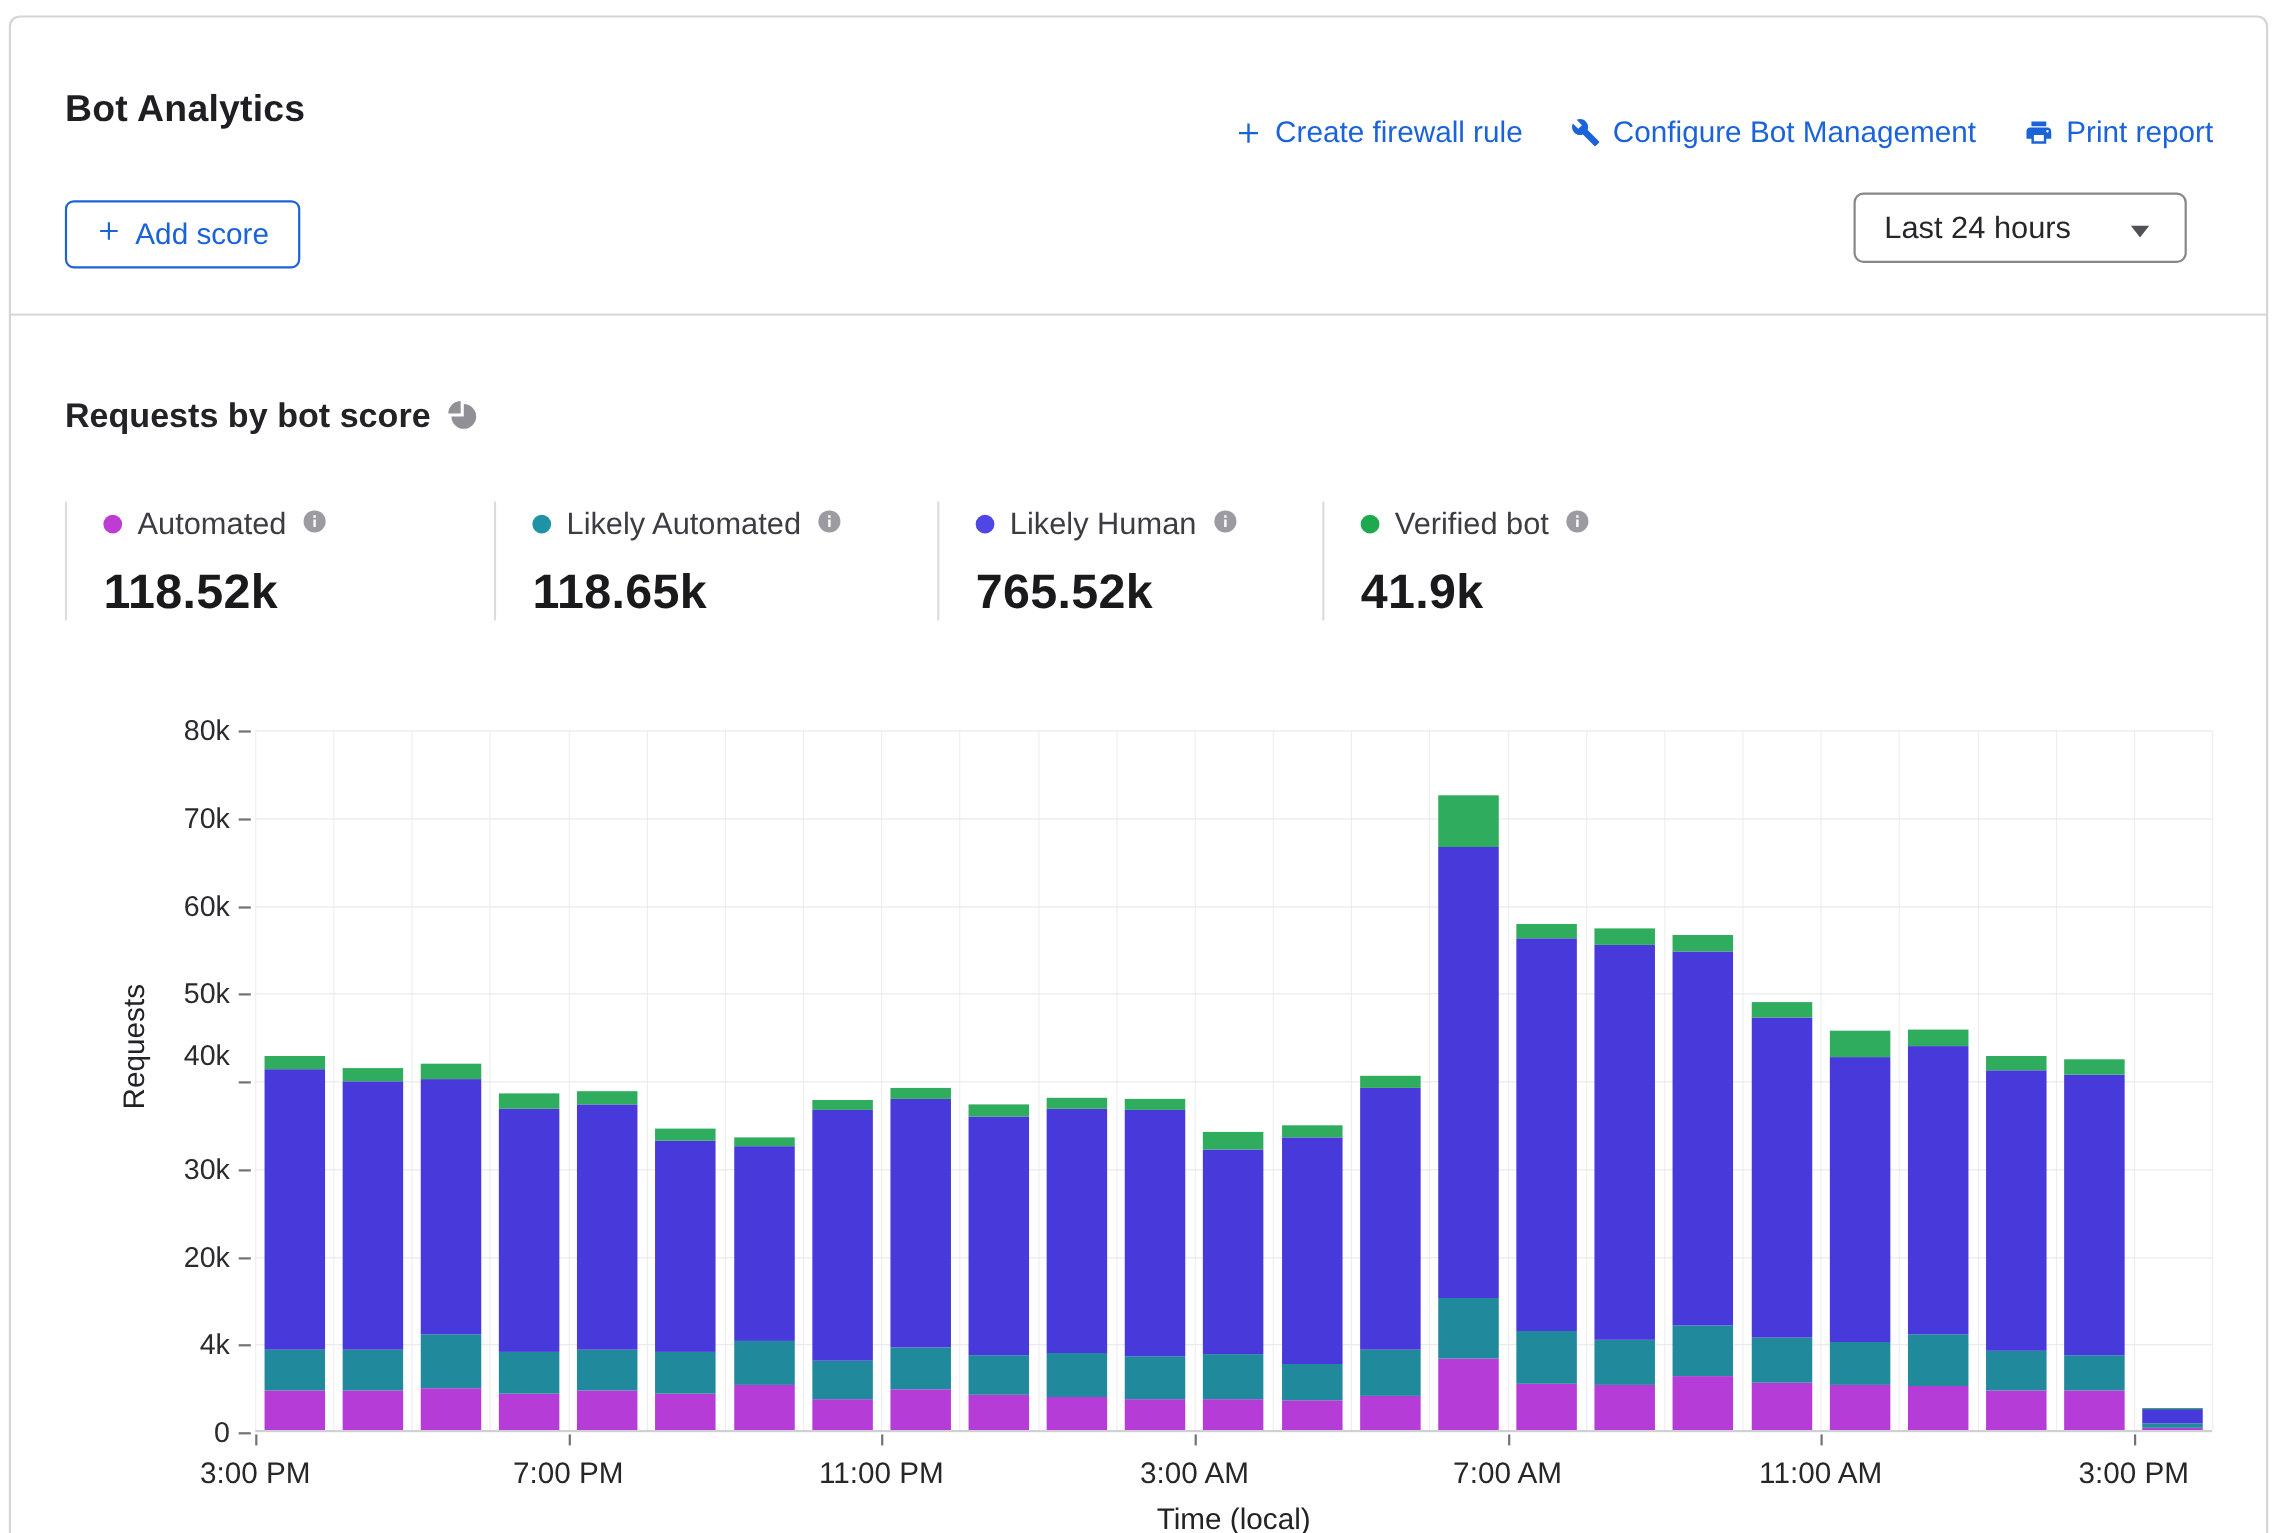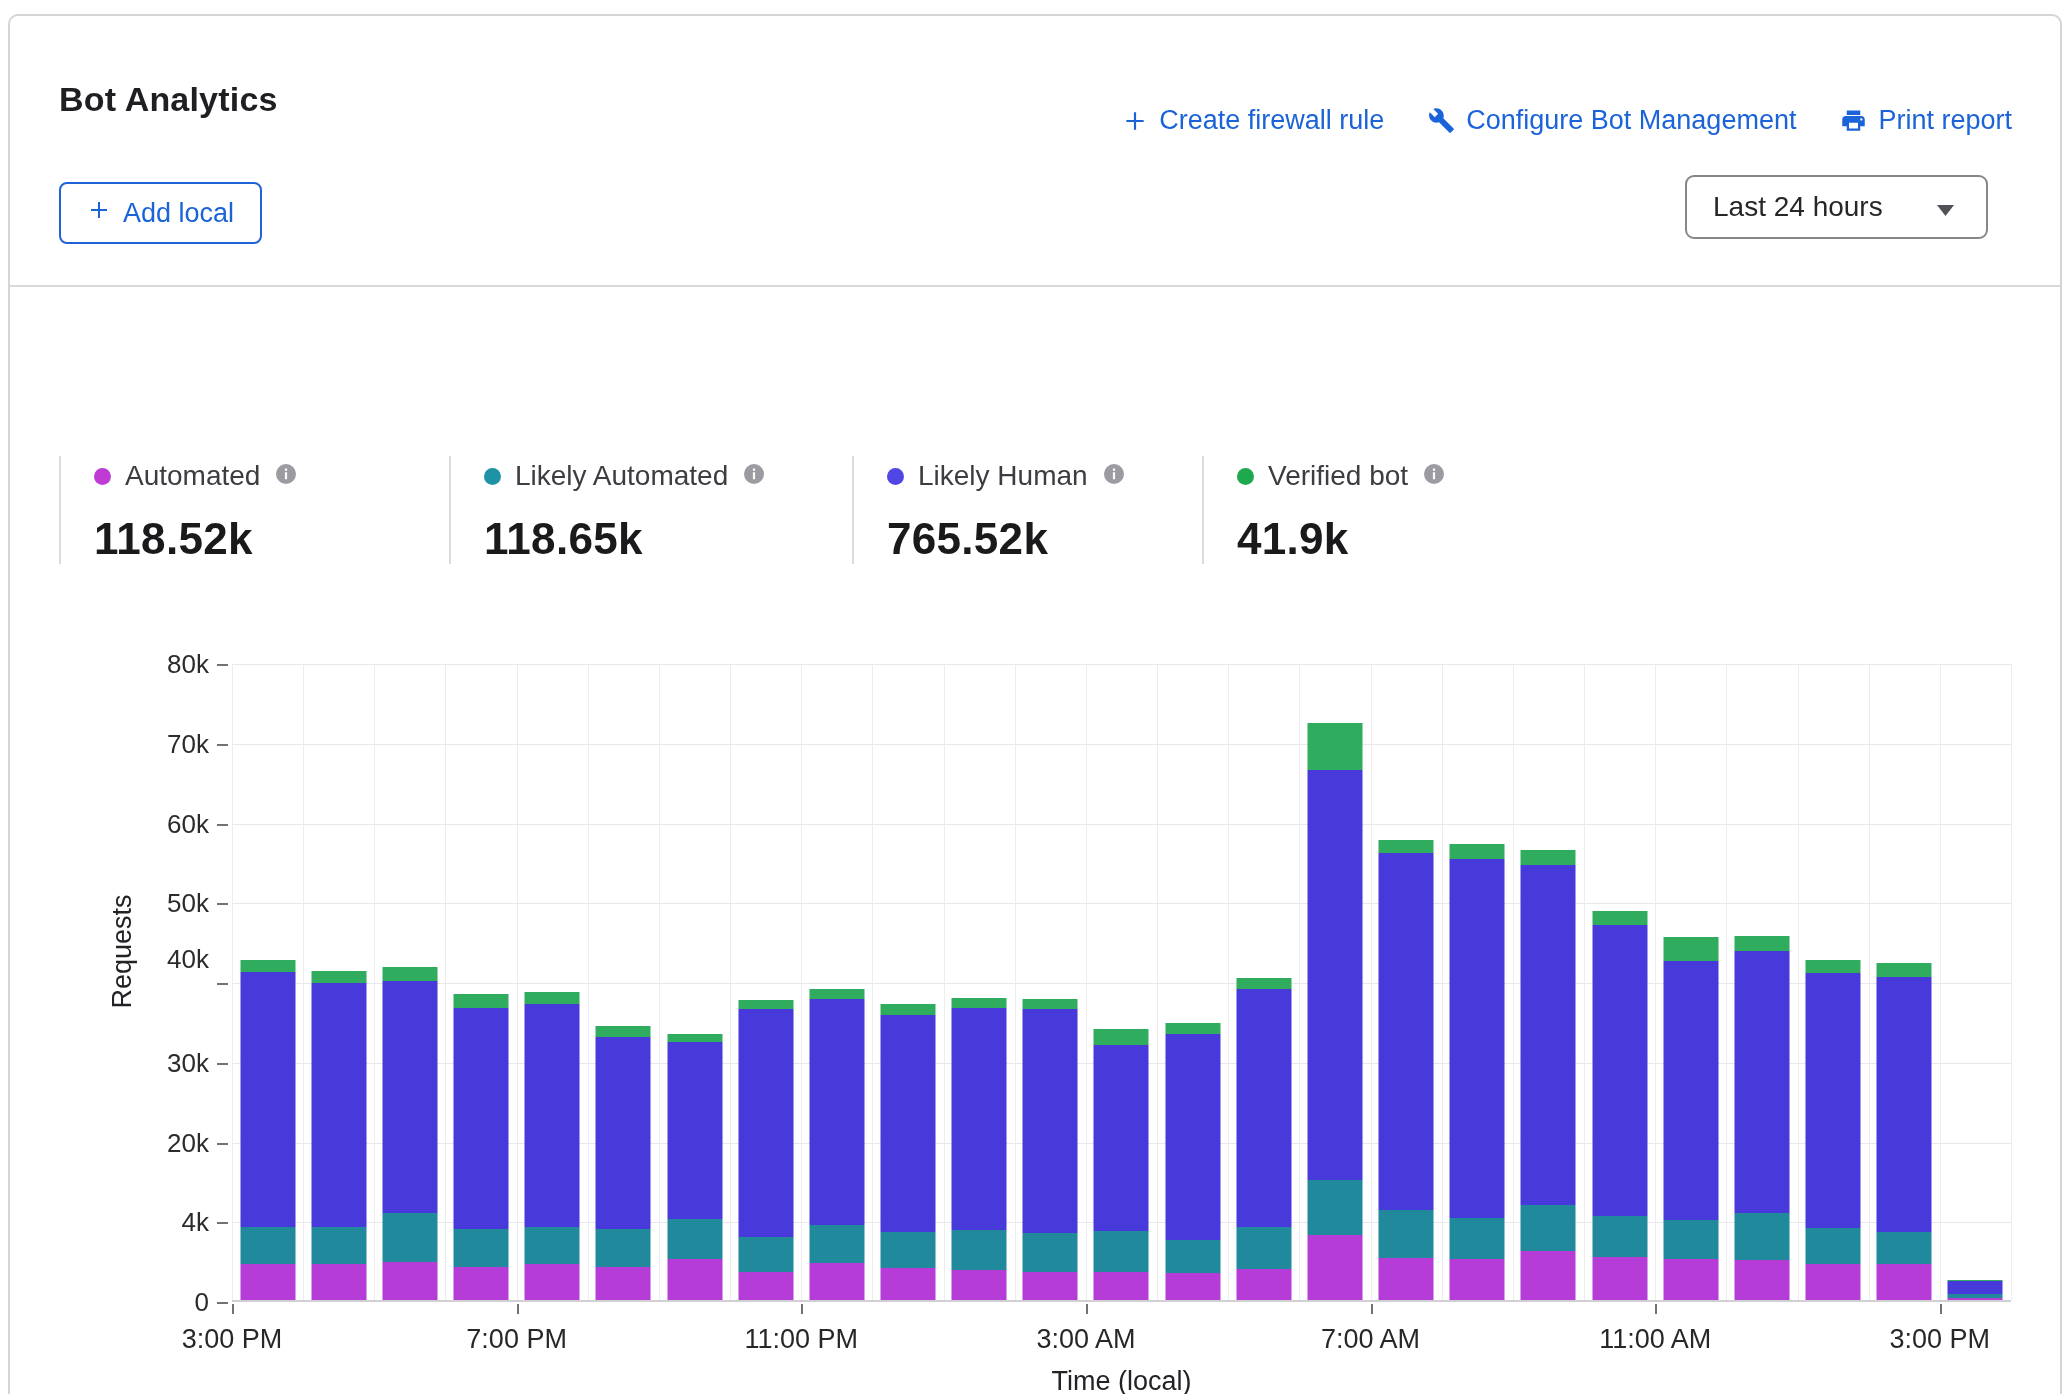--- a/index.html
+++ b/index.html
@@ -91,34 +91,43 @@
         <span>Print report</span>
       </div>
     </div>
 
     <button class="add-filter">
       <span>
         <svg width="24" height="24" viewBox="0 0 24 24">
             <path d="M11 4h2v16h-2z M4 11h16v2H4z" fill="#1a63d8"></path>
           </svg>
       </span>
-      <span>Add local</span>
+      <span>Add score</span>
     </button>
 
     <div class="time-select">
       <span>Last 24 hours</span>
       <span>
         <svg width="17" height="11" viewBox="0 0 17 11">
             <polygon points="0,0 17,0 8.5,11" fill="#515156"></polygon>
           </svg>
       </span>
     </div>
 
     <div class="hdivider"></div>
 
+    <div class="section-title-row">
+      <span class="section-title">Requests by bot score</span>
+      <span style="margin-top:4px;">
+        <svg width="27" height="27" viewBox="0 0 24 24">
+          <path fill="#919195" d="M13 3 A10 10 0 1 1 3 13 L13 13 Z"></path>
+          <path fill="#919195" d="M0.5 10.5 A10 10 0 0 1 10.5 0.5 L10.5 10.5 Z"></path>
+        </svg>
+      </span>
+    </div>
 
     <div class="stats">
 
       <div class="stat-col sep c1">
         <div class="stat-label-row">
           <span class="dot" style="background: rgb(191, 60, 212);"></span>
           <span class="stat-label">Automated</span>
           <span>
             <svg width="24" height="24" viewBox="0 0 24 24">
                 <circle cx="12" cy="12" r="10" fill="#9b9ba1"></circle>

